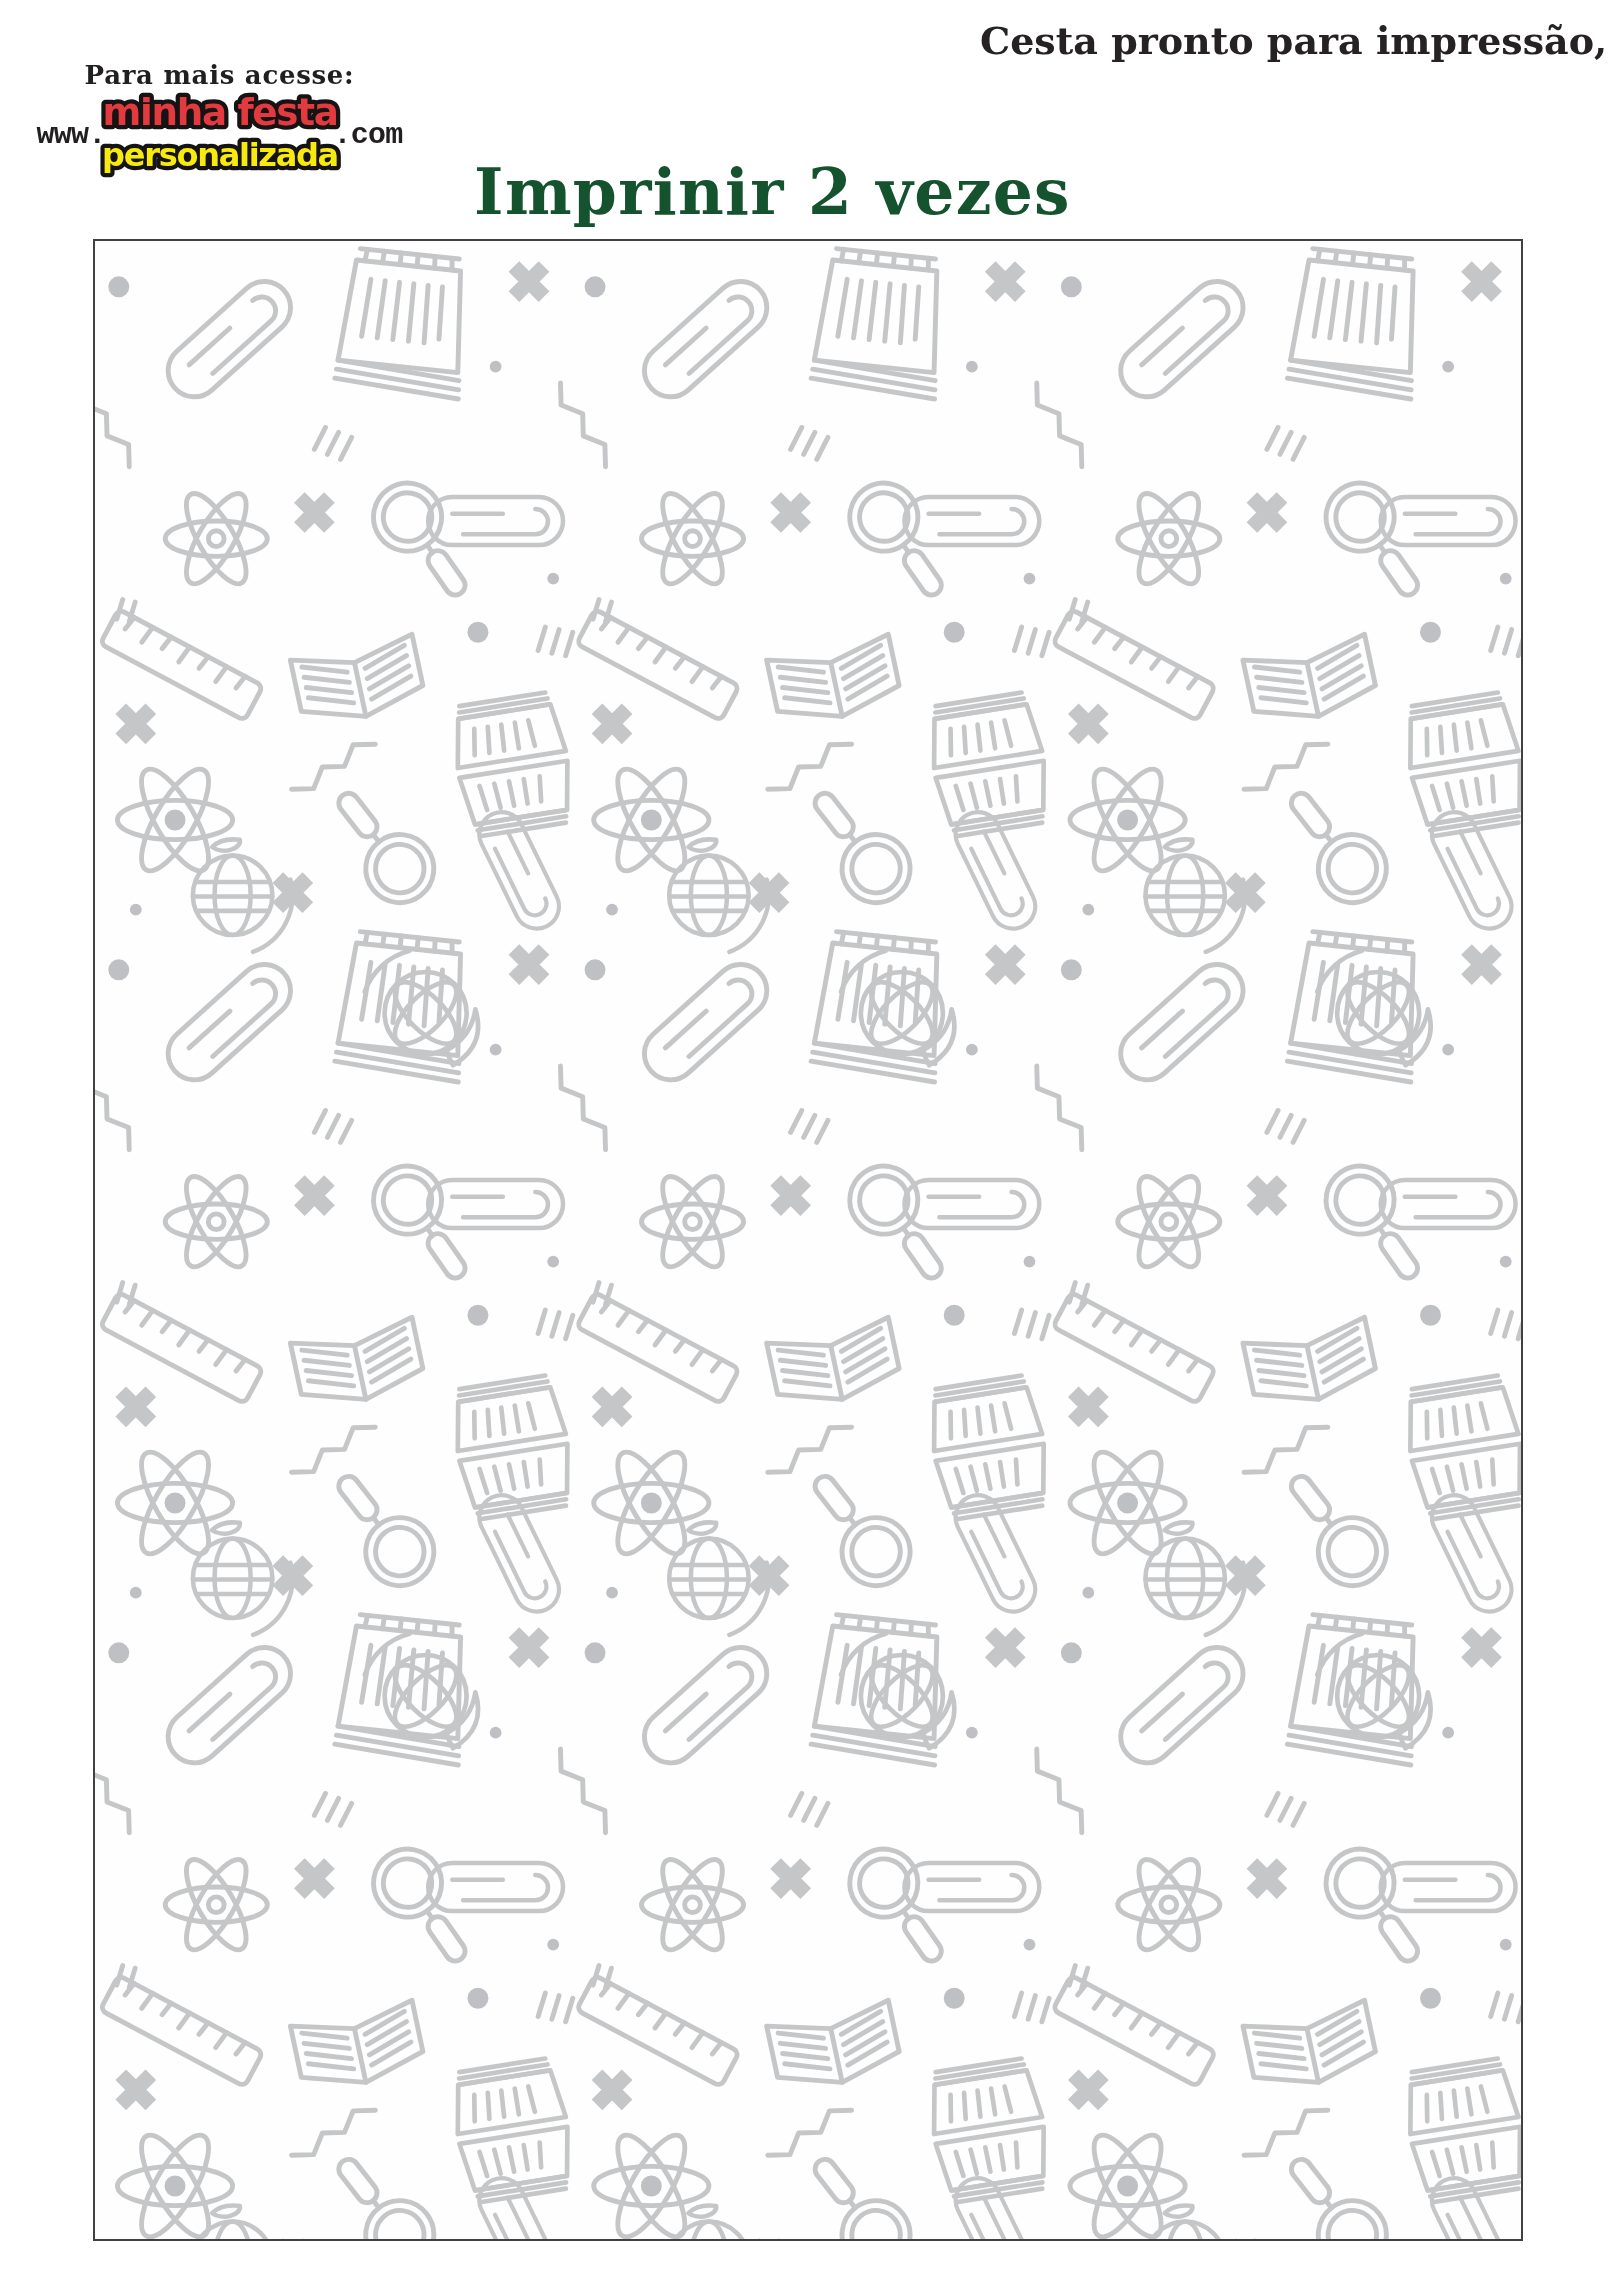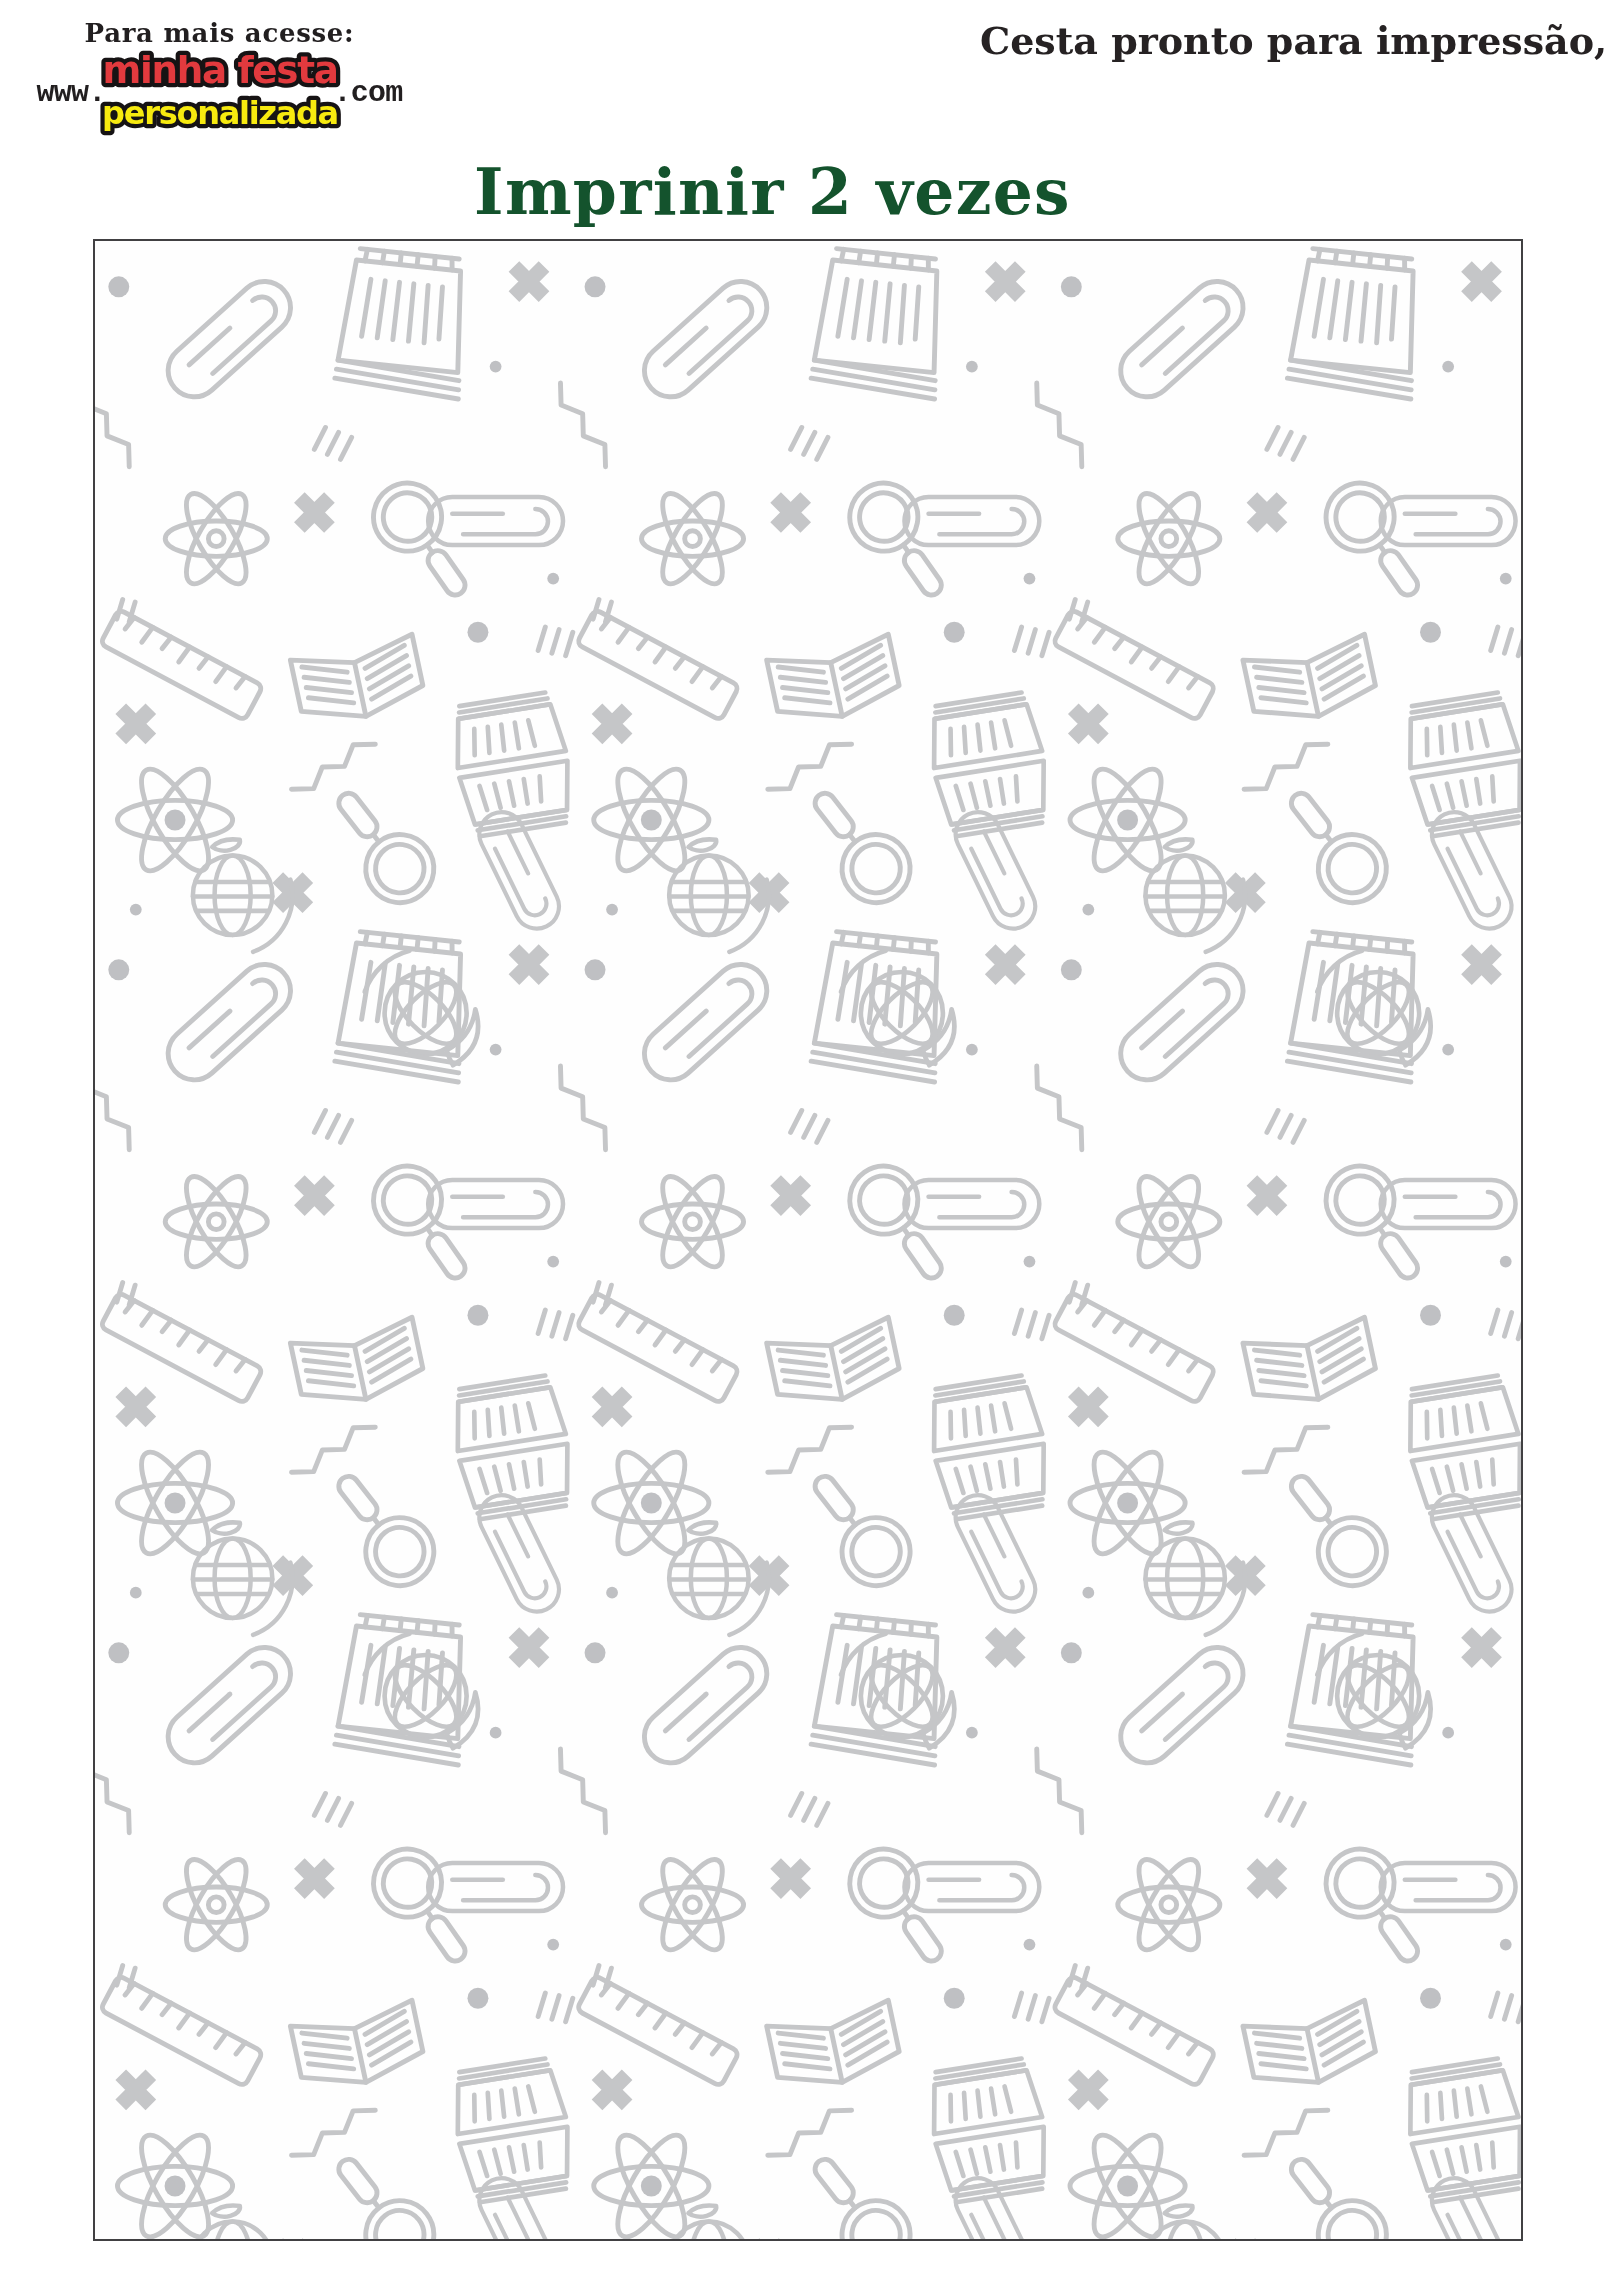--- a/index.html
+++ b/index.html
@@ -3,21 +3,21 @@
 <meta charset="utf-8">
 <style>
   html,body{margin:0;padding:0;}
   body{
     width:1623px;height:2295px;position:relative;background:#ffffff;
     font-family:"DejaVu Serif","Liberation Serif",serif;
     overflow:hidden;
   }
   
   .left-block{position:absolute;left:33px;top:18.3px;width:373px;text-align:center;}
-  .promo-line{font-size:26px;font-weight:bold;color:#221f20;letter-spacing:0.7px;white-space:nowrap;}
+  .promo-line{font-size:26px;font-weight:bold;color:#221f20;letter-spacing:0.7px;white-space:nowrap;margin-top:42px;}
   .logo-row{display:flex;align-items:center;justify-content:center;margin-top:0px;}
   .www-txt,.com-txt{font-size:30px;font-weight:bold;color:#221f20;
     font-family:Liberation Mono, monospace;letter-spacing:-0.7px;}
   .brand-svg{display:block;margin:0 3.9px;overflow:visible;}
   .brand-svg text{
     font-family:"DejaVu Sans","Liberation Sans",sans-serif;font-weight:bold;
     paint-order:stroke;stroke:#161314;stroke-linejoin:round;
     text-anchor:middle;letter-spacing:-2px;
   }
   .brand-top{font-size:57px;fill:#e23a3e;stroke-width:13px;}

